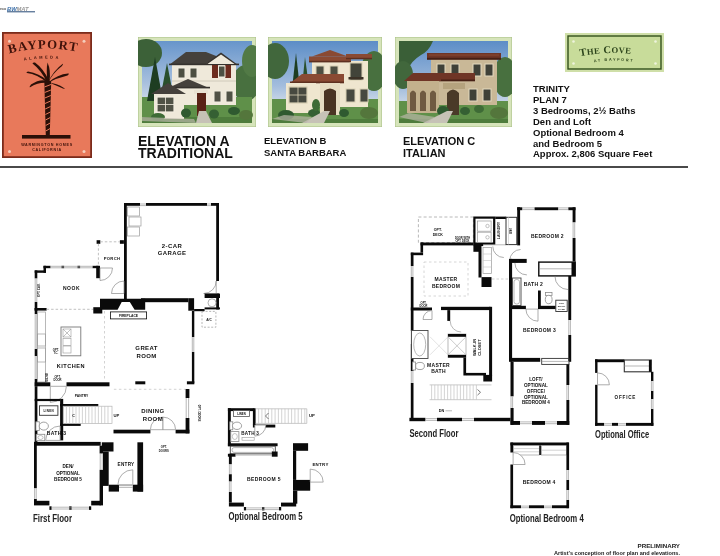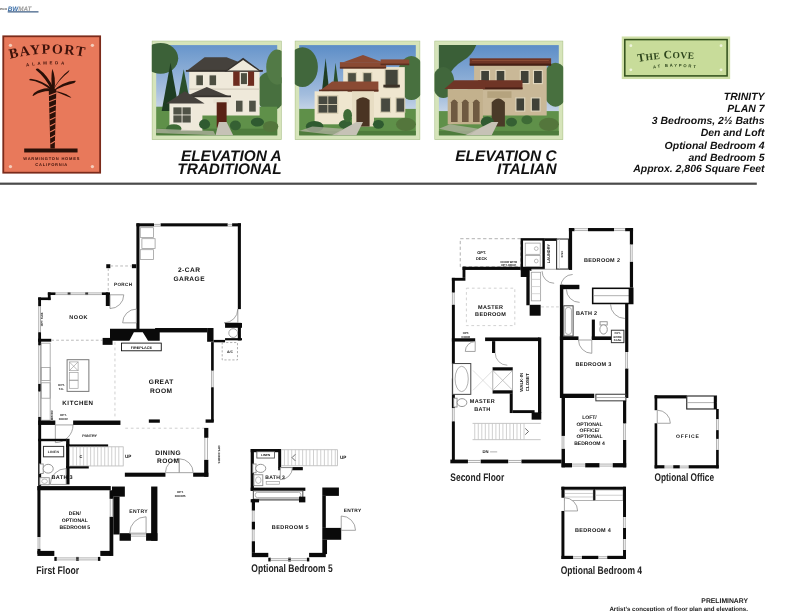--- a/index.html
+++ b/index.html
@@ -1,19 +1,19 @@
 <!DOCTYPE html>
 <html><head>
 <meta charset="utf-8">
 <style>
   html,body{margin:0;padding:0;background:#ffffff;}
   #page{position:relative;width:720px;height:556px;background:#ffffff;overflow:hidden;
         font-family:"Liberation Sans",sans-serif;}
   .abs{position:absolute;}
-  .ctr{text-align:right;font-style:italic;}
+  .ctr{text-align:left;}
 </style>
 </head>
 <body>
 <div id="page">
 
 <div class="abs" style="left:0;top:0;width:40px;height:8px;">
 <svg width="40" height="8" viewBox="0 0 40 8">
 <text x="0" y="4.4" font-size="3.6" font-weight="bold" fill="#555" font-family="Liberation Sans, sans-serif">eco</text>
 <text x="7" y="5" font-size="5.8" font-weight="bold" font-style="italic" fill="#3a6ea8" font-family="Liberation Sans, sans-serif">BW</text>
 <text x="16.5" y="5" font-size="5.8" font-weight="bold" font-style="italic" fill="#9a9a9a" font-family="Liberation Sans, sans-serif">MAT</text>
@@ -202,20 +202,21 @@
 <ellipse cx="72" cy="72" rx="5" ry="4" fill="#2f5a30"></ellipse>
 <ellipse cx="97" cy="72" rx="9" ry="6" fill="#54763c"></ellipse>
 <ellipse cx="44" cy="64" rx="4" ry="6" fill="#3e6b36"></ellipse>
 
 <path d="M 30,82 L 52,82 L 58,70 L 52,70 Z" fill="#c6c2b6"></path>
 <path d="M 0,78 L 34,82 L 40,76 L 12,74 Z" fill="#b9b7a8" opacity="0.7"></path>
 </g>
 </svg>
 </div>
 
+<div class="abs ctr" style="left:264px;top:135px;width:122px;font-weight:bold;font-size:9.5px;line-height:12px;color:#111;">ELEVATION B<br>SANTA BARBARA</div>
 
 <div class="abs" style="left:395px;top:37px;width:117px;height:90px;">
 <svg width="117" height="90" viewBox="0 0 117 90">
 <defs>
 <linearGradient id="skyC" x1="0" y1="0" x2="0" y2="1">
 <stop offset="0" stop-color="#5c8dc7"></stop>
             <stop offset="0.75" stop-color="#a3bddd"></stop>
             <stop offset="1" stop-color="#c8d6e7"></stop>
 </linearGradient>
 </defs>
@@ -263,21 +264,21 @@
 <ellipse cx="66" cy="70" rx="5" ry="4" fill="#356033"></ellipse>
 <ellipse cx="100" cy="72" rx="9" ry="6" fill="#54763c"></ellipse>
 <ellipse cx="80" cy="68" rx="5" ry="4" fill="#3e6b36"></ellipse>
 
 <path d="M 24,82 L 48,82 L 54,70 L 48,70 Z" fill="#c6c2b6"></path>
 <path d="M 0,76 L 28,82 L 36,76 L 10,72 Z" fill="#b9b7a8" opacity="0.7"></path>
 </g>
 </svg>
 </div>
 
-<div class="abs ctr" style="left:388px;top:135px;width:118px;font-weight:bold;font-size:14px;line-height:12px;color:#111;">ELEVATION C<br>ITALIAN</div>
+<div class="abs ctr" style="left:403px;top:135px;width:118px;font-weight:bold;font-size:11px;line-height:12px;color:#111;">ELEVATION C<br>ITALIAN</div>
 
 <div class="abs" style="left:565px;top:33px;width:99px;height:39px;">
 <svg width="99" height="39" viewBox="0 0 99 39">
 <rect x="0" y="0" width="99" height="39" fill="#cfdfa8"></rect>
 <rect x="3" y="3" width="93" height="33" fill="#c8dc9a" stroke="#33511c" stroke-width="1.4"></rect>
 <g fill="#eef3dd">
 <circle cx="8.5" cy="8.5" r="1.3"></circle>
           <circle cx="90.5" cy="8.5" r="1.3"></circle>
 <circle cx="8.5" cy="30.5" r="1.3"></circle>
           <circle cx="90.5" cy="30.5" r="1.3"></circle>

